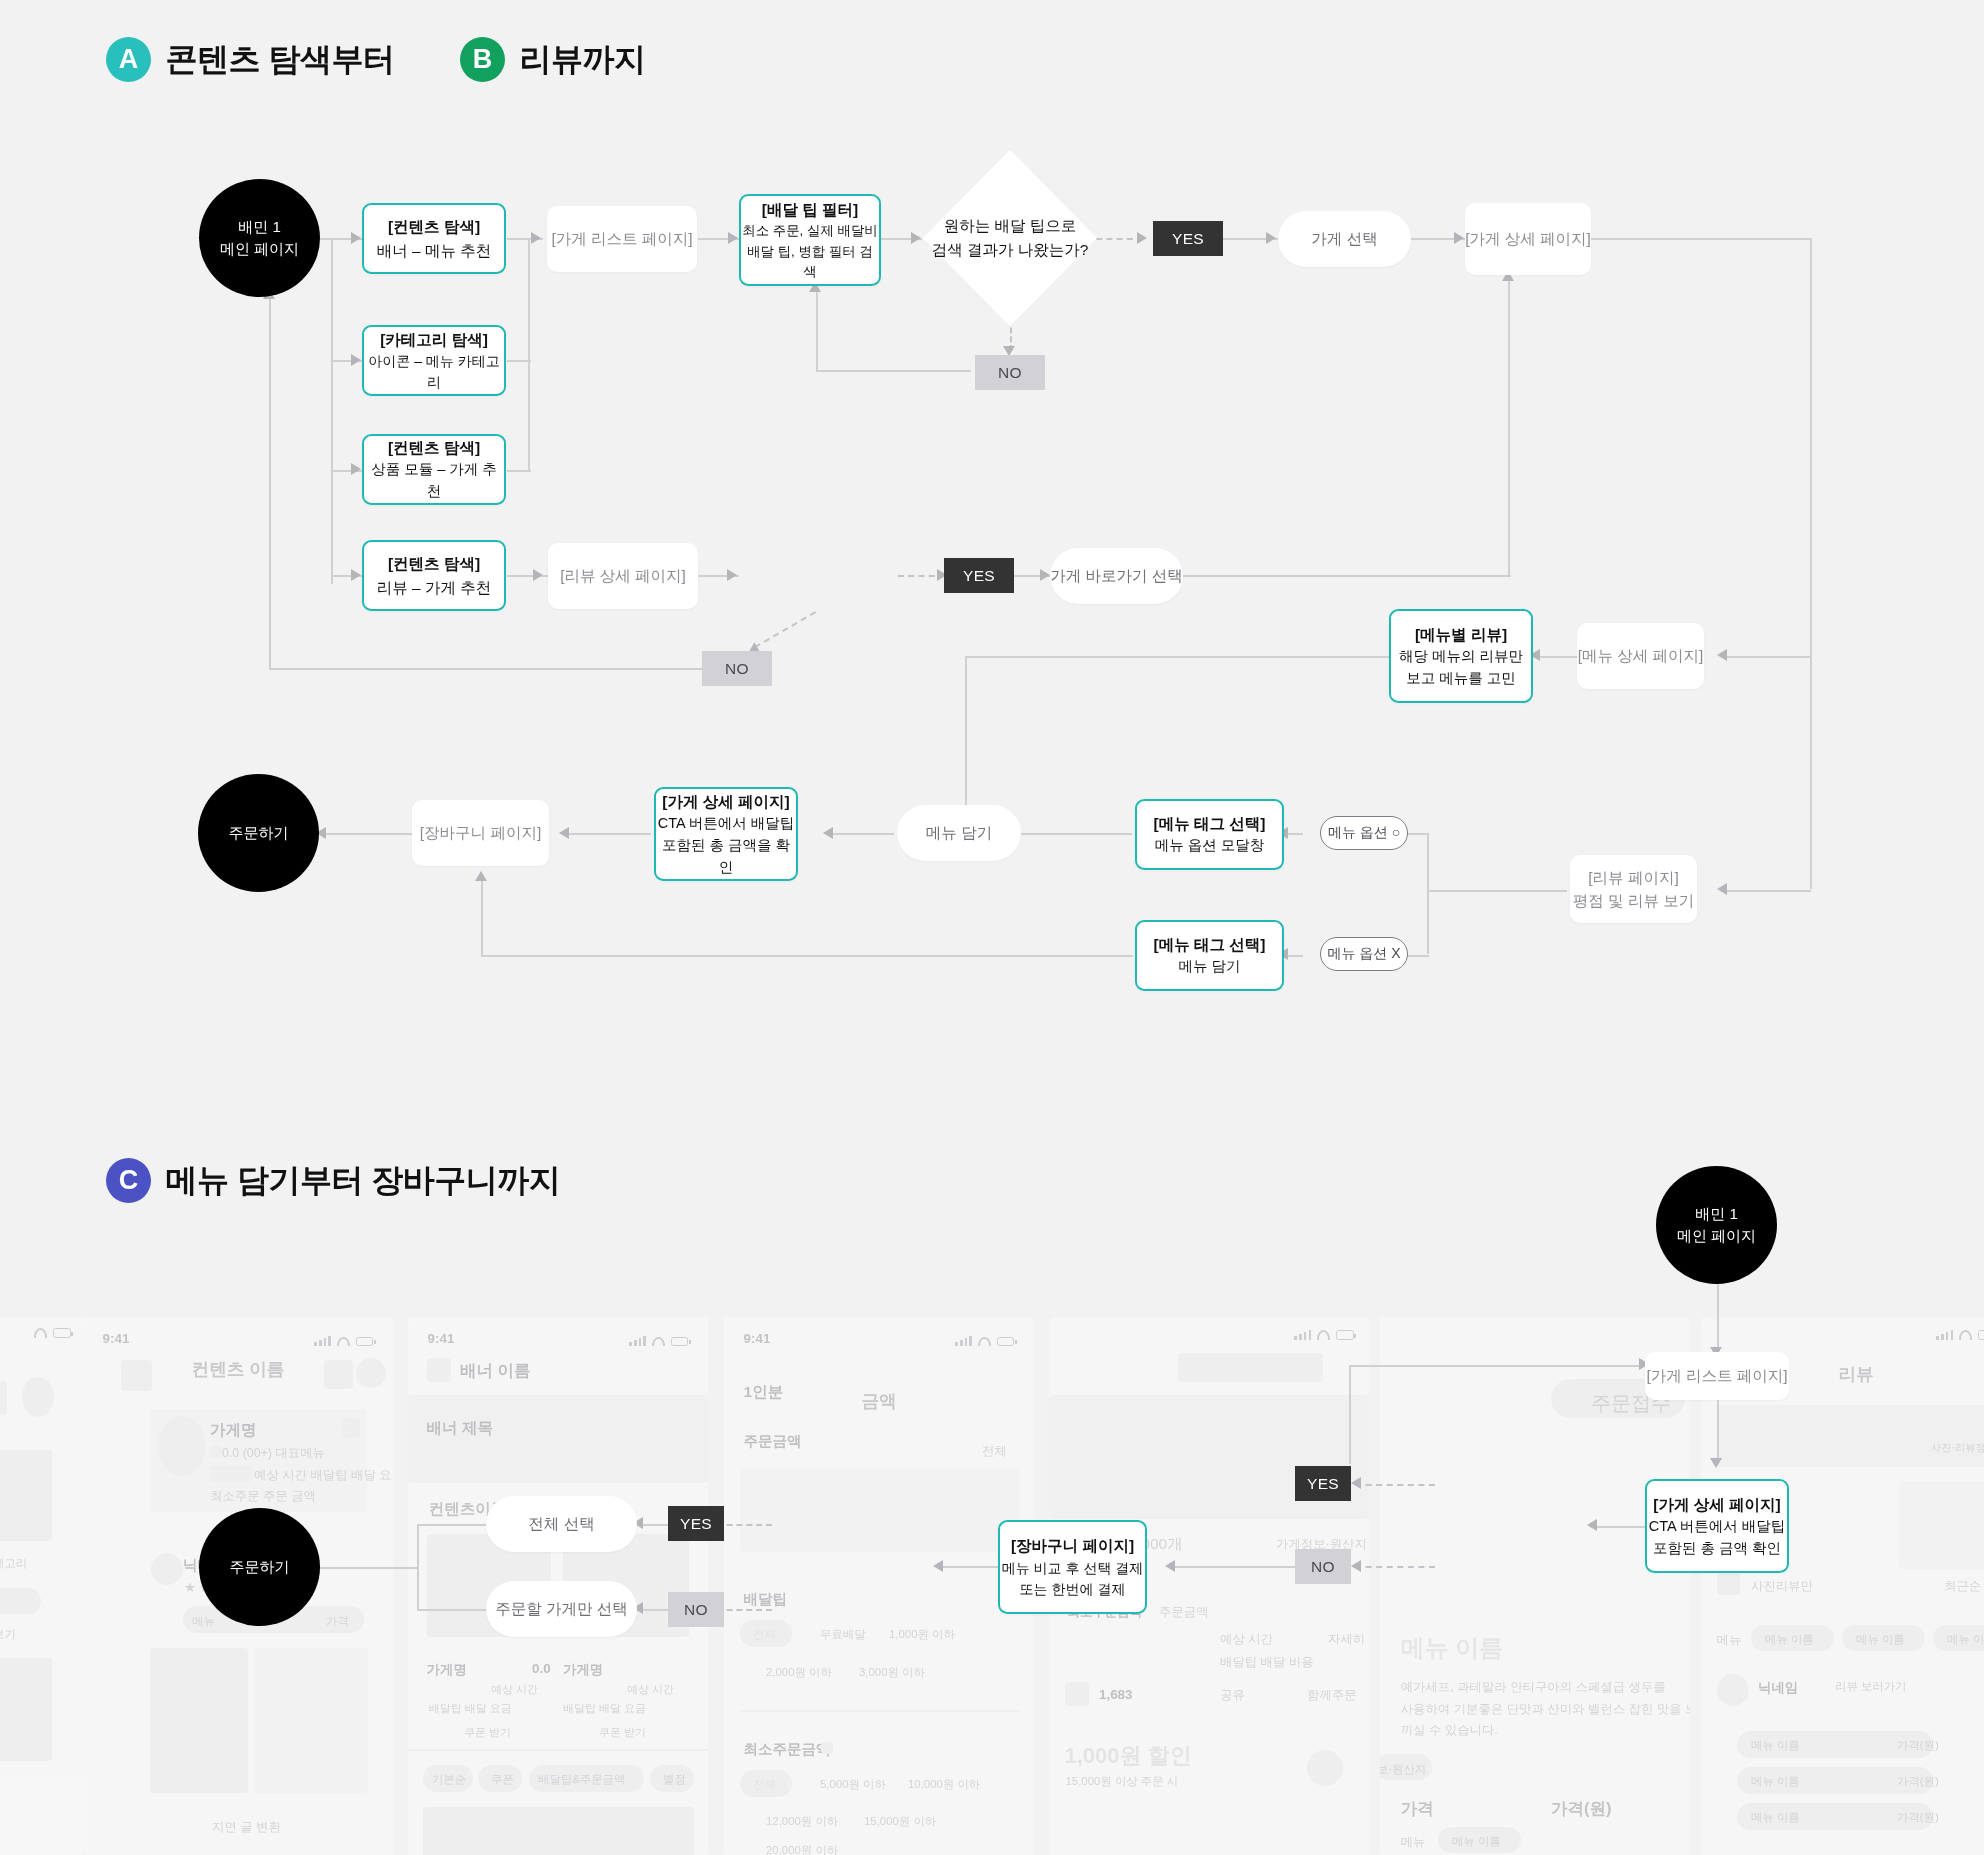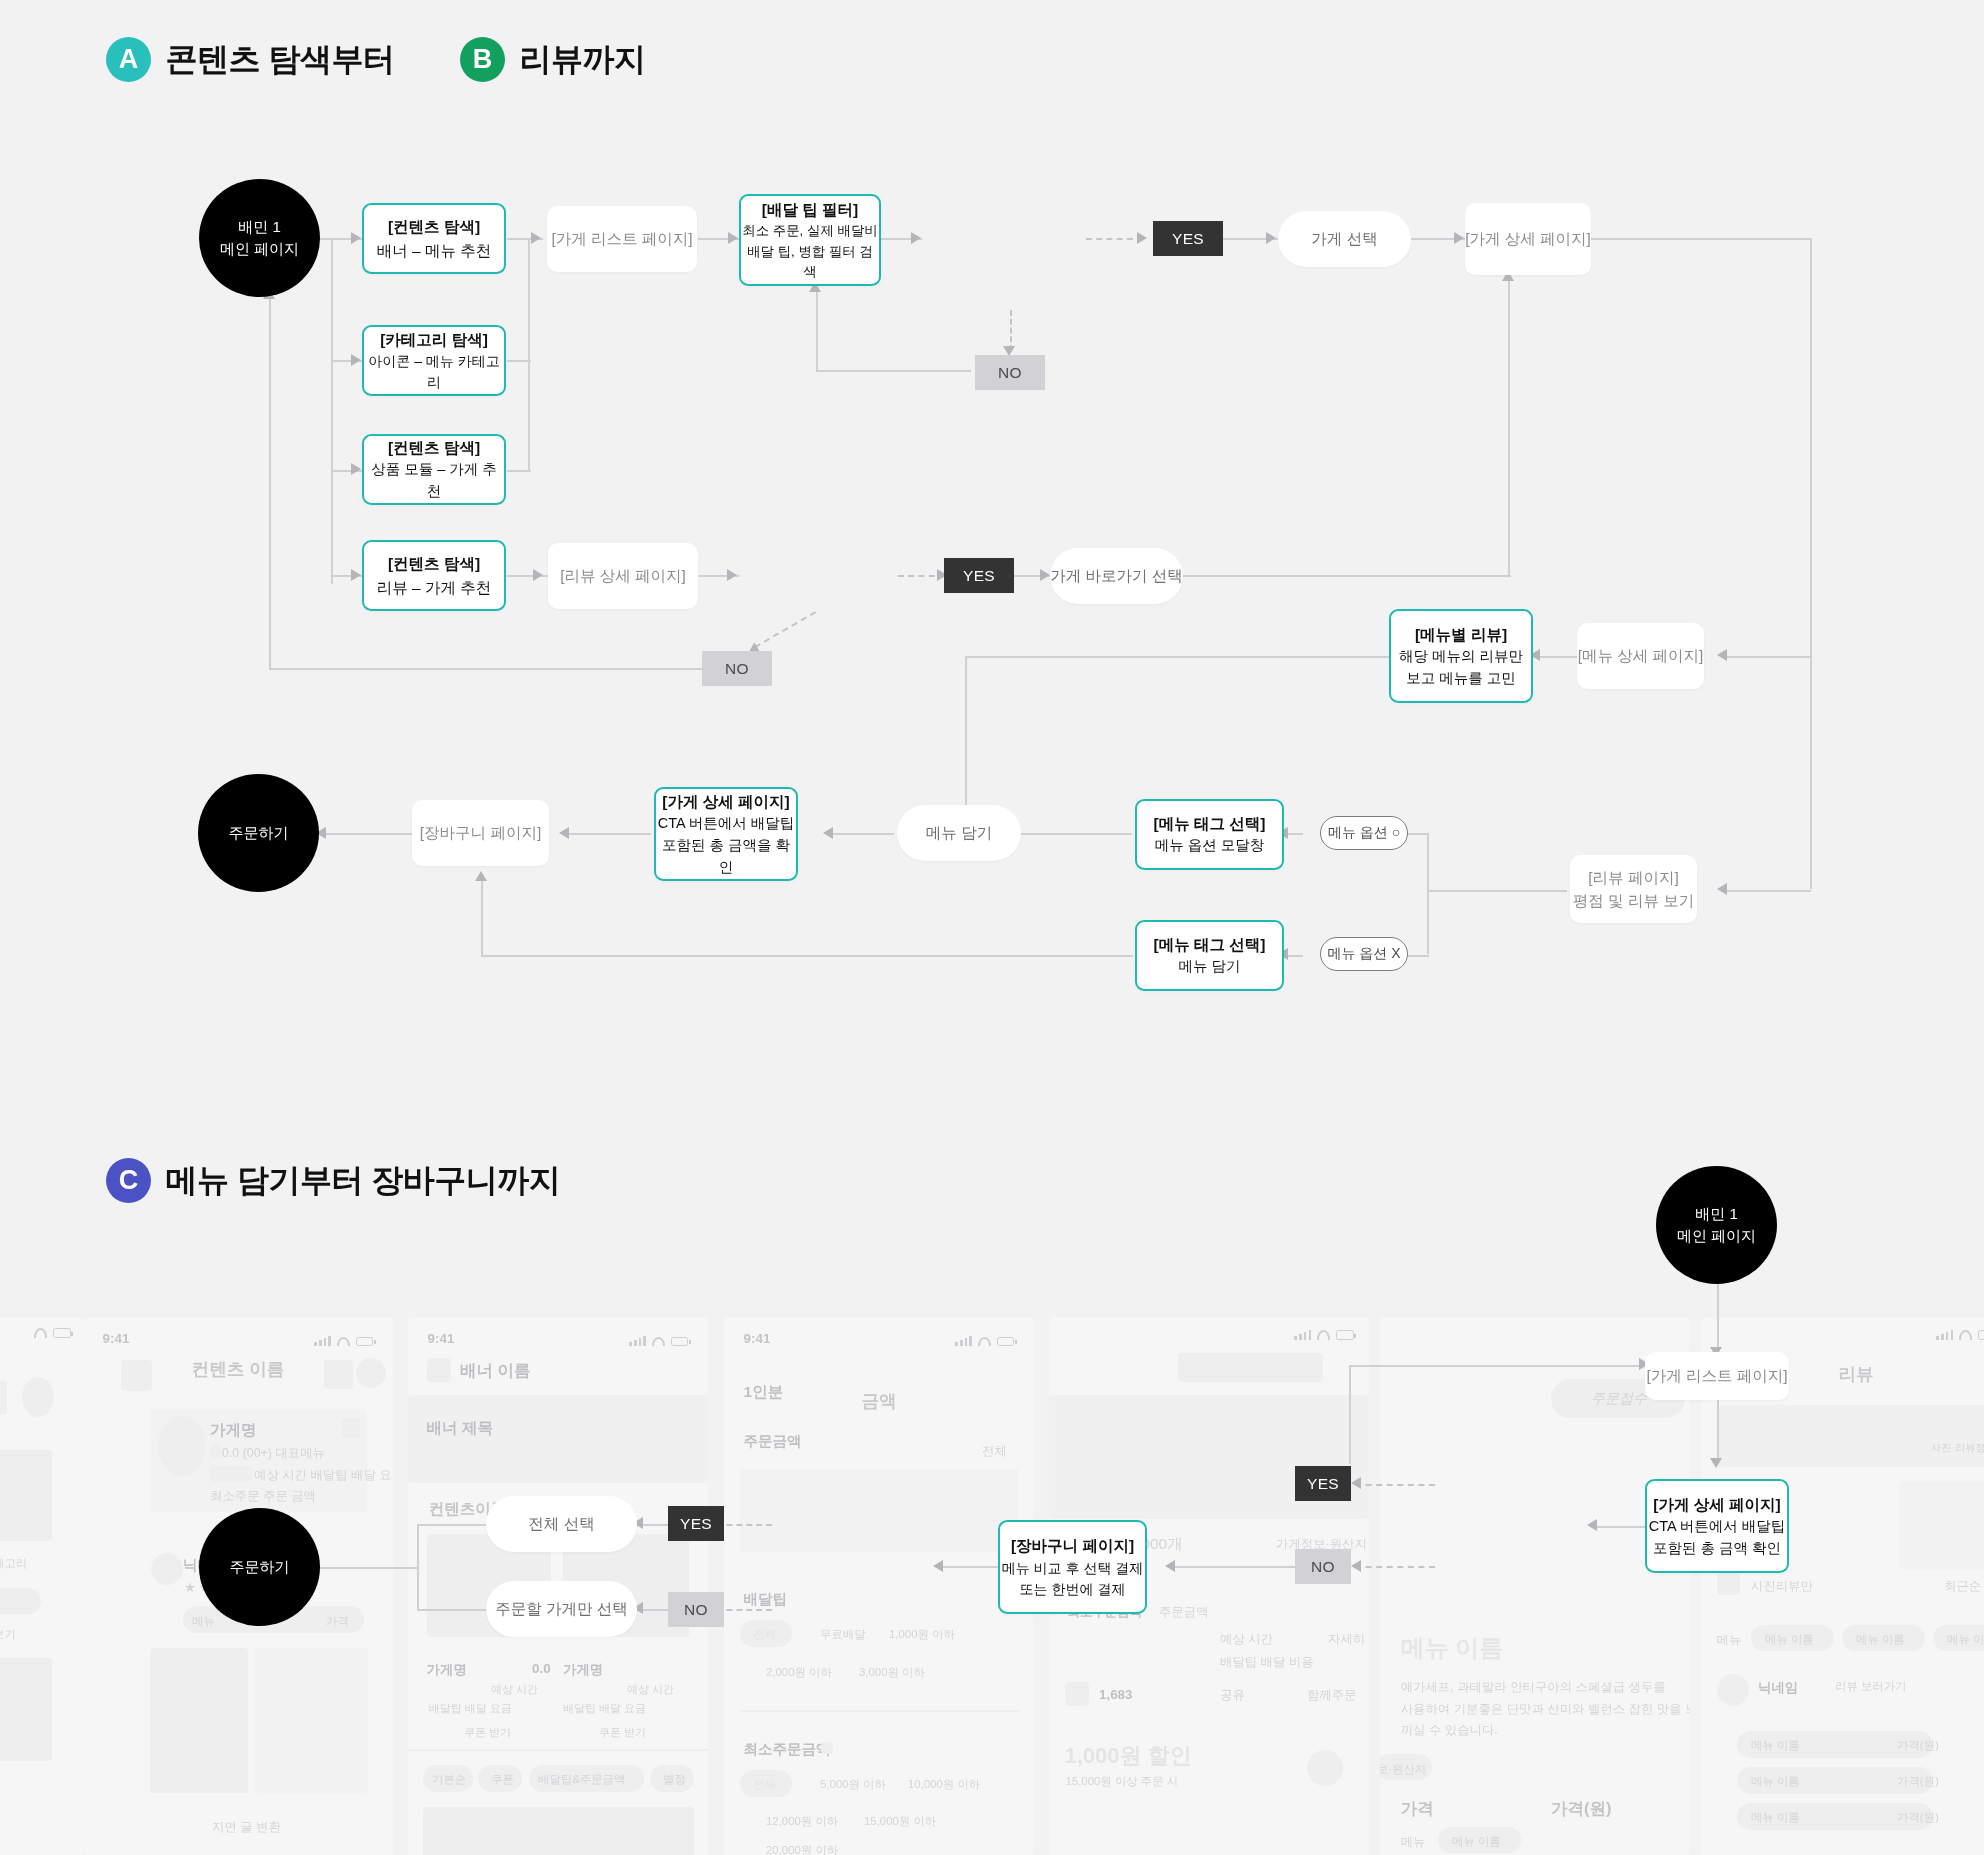--- a/index.html
+++ b/index.html
@@ -257,20 +257,29 @@
   <div class="node box" style="left:547px; top:206px; width:150px; height:66px;">
     <span>[가게 리스트 페이지]</span>
   </div>
 
   <div class="node box teal" style="left:739px; top:194px; width:142px; height:92px; flex-direction:column;">
     <span class="hl">[배달 팁 필터]</span>
     <span style="font-size:13.4px;">최소 주문, 실제 배달비</span>
     <span style="font-size:13.4px;">배달 팁, 병합 필터 검색</span>
   </div>
 
+  <div class="diamond" style="left:923px; top:150px; width:174px; height:176px;">
+    <div class="dshape"></div>
+    <div class="dtext">
+      <div>
+        <div>원하는 배달 팁으로</div>
+        <div>검색 결과가 나왔는가?</div>
+      </div>
+    </div>
+  </div>
 
   <div class="node yes" style="left:1153px; top:221px; width:70px; height:35px;">
     <span>YES</span>
   </div>
   <div class="node no" style="left:975px; top:355px; width:70px; height:35px;">
     <span>NO</span>
   </div>
 
   <div class="node pill" style="left:1278px; top:211px; width:133px; height:56px;">
     <span>가게 선택</span>
@@ -508,21 +517,21 @@
     <div class="ph-txt dark" style="left:50px; top:370px; font-size:13.4px;">1,683</div>
     <div class="ph-txt" style="left:171px; top:370px; font-size:12.4px;">공유</div>
     <div class="ph-txt" style="left:258px; top:370px; font-size:12.4px;">함께주문</div>
     <div class="ph-txt big" style="left:15.5px; top:424px; font-size:22px; color:#dcdcde;">1,000원 할인</div>
     <div class="ph-txt" style="left:16.5px; top:457px; font-size:11.4px;">15,000원 이상 주문 시</div>
     <div class="sk round" style="left:258px; top:433px; width:36px; height:36px;"></div>
   </div>
 
   <div class="phone" style="left:1380px; top:1317px; width:310px; height:539px;">
     <div class="sk pillsk" style="left:171px; top:62px; width:134px; height:39px;"></div>
-    <div class="ph-txt" style="left:211px; top:73px; font-size:14px;font-style:italic;">주문접수</div>
+    <div class="ph-txt" style="left:211px; top:73px; font-size:20px;">주문접수</div>
     <div class="ph-txt big" style="left:20.7px; top:315px; font-size:24px; color:#dfdfe1;">메뉴 이름</div>
     <div class="ph-txt" style="left:20.7px; top:362px; font-size:12.4px;">예가세프, 과테말라 안티구아의 스페셜급 생두를</div>
     <div class="ph-txt" style="left:20.7px; top:384px; font-size:12.4px;">사용하여 기분좋은 단맛과 산미와 밸런스 잡힌 맛을 느</div>
     <div class="ph-txt" style="left:20.7px; top:405px; font-size:12.4px;">끼실 수 있습니다.</div>
     <div class="sk pillsk" style="left:-5.2px; top:437px; width:57px; height:26px;"></div>
     <div class="ph-txt" style="left:-3.1px; top:445px; font-size:11.4px;">보·원산지</div>
     <div class="ph-txt big" style="left:20.7px; top:481px; font-size:16.5px;">가격</div>
     <div class="ph-txt big" style="left:171px; top:481px; font-size:16.5px;">가격(원)</div>
     <div class="ph-txt" style="left:20.7px; top:517px; font-size:12.4px;">메뉴</div>
     <div class="sk pillsk" style="left:58px; top:510px; width:83px; height:26px;"></div>

